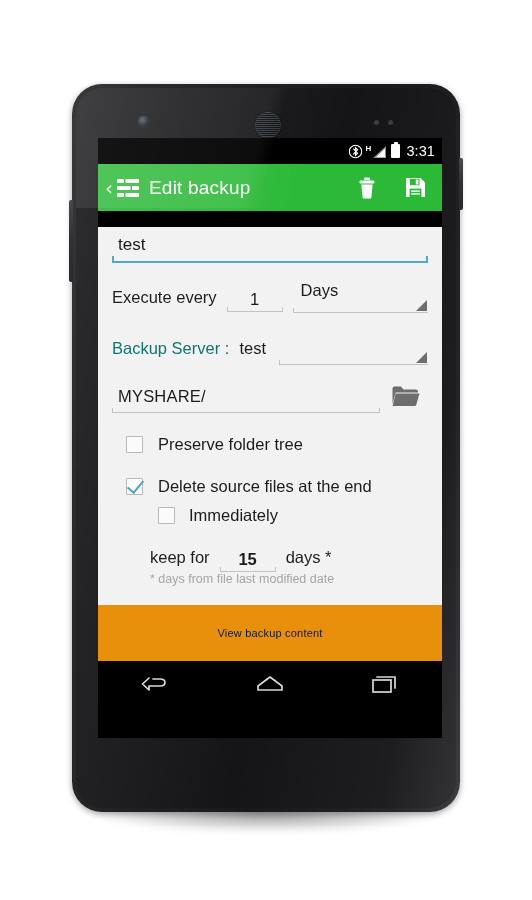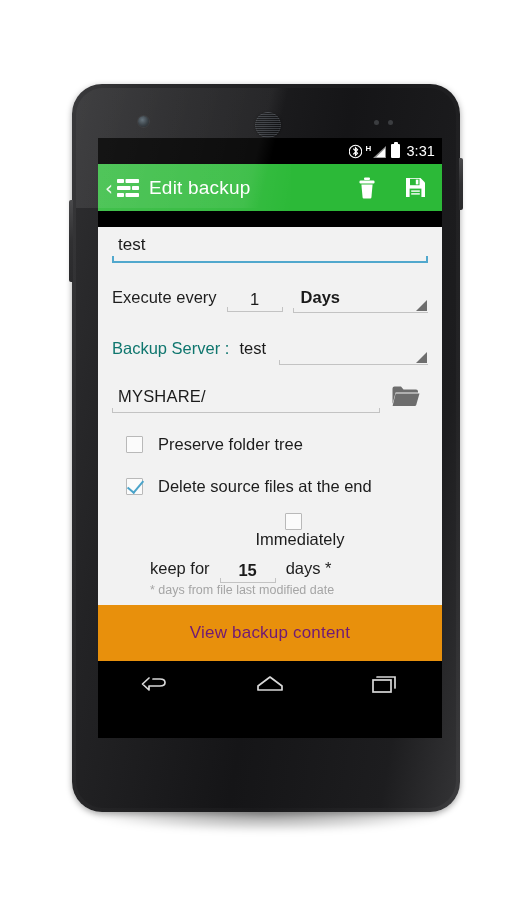--- a/index.html
+++ b/index.html
@@ -231,23 +231,21 @@
     border-bottom: 1.5px solid #c3c3c3;
     border-left: 1.5px solid #c3c3c3;
     border-right: 1.5px solid #c3c3c3;
   }
 
   .spinner {
     position: relative;
     flex: 1;
     height: 32px;
     display: flex;
-    align-items: center;
     padding-left: 8px;
-    font-weight: bold;
   }
   .spinner .val { font-size: 16.5px; color: #1b1b1b; }
   .spinner-underline {
     position: absolute;
     left: 0; right: 0; bottom: 0;
     height: 5px;
     border-bottom: 1.5px solid #c3c3c3;
     border-left: 1.5px solid #c3c3c3;
   }
   .spinner-tri {
@@ -283,21 +281,21 @@
   }
   .path-field .val { font-size: 16.5px; color: #1b1b1b; letter-spacing: 0.2px; }
   .folder-btn {
     width: 44px; height: 34px;
     display: flex; align-items: center; justify-content: center;
     margin-left: 4px;
   }
 
   
   .cb-row { margin-top: 16px; height: 26px; padding-left: 14px; }
-  .cb-row.indent { margin-top: 14px; padding-left: 46px; flex-direction: column; }
+  .cb-row.indent { margin-top: 3px; padding-left: 46px; }
   .cbox {
     width: 17px; height: 17px;
     background: #fbfbfb;
     border: 1.5px solid #b9b9b9;
     border-radius: 1px;
     position: relative;
     flex: none;
   }
   .cbox.checked::after {
     content: "";
@@ -326,22 +324,22 @@
   .cta {
     position: absolute;
     left: 0; right: 0; bottom: 0;
     height: 56px;
     background: #e8900c;
     display: flex;
     align-items: center;
     justify-content: center;
   }
   .cta-label {
-    color: #701a75;
-    font-size: 17px;
+    color: #0f172a;
+    font-size: 11px;
     letter-spacing: 0.2px;
   }
 
   
   .nav-bar {
     height: 46px;
     background: #000000;
     display: flex;
     align-items: center;
     justify-content: space-around;

